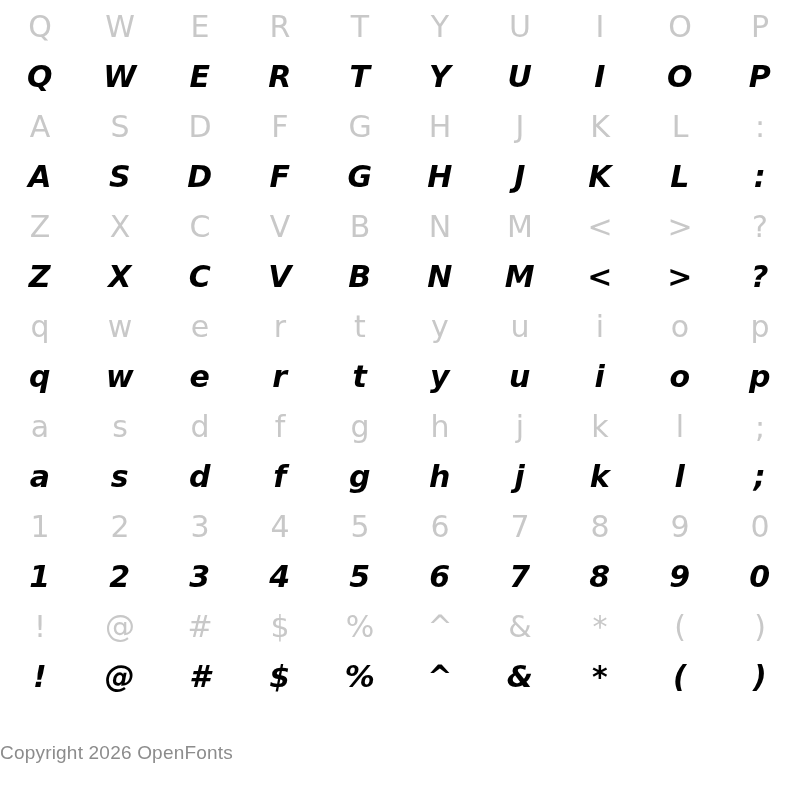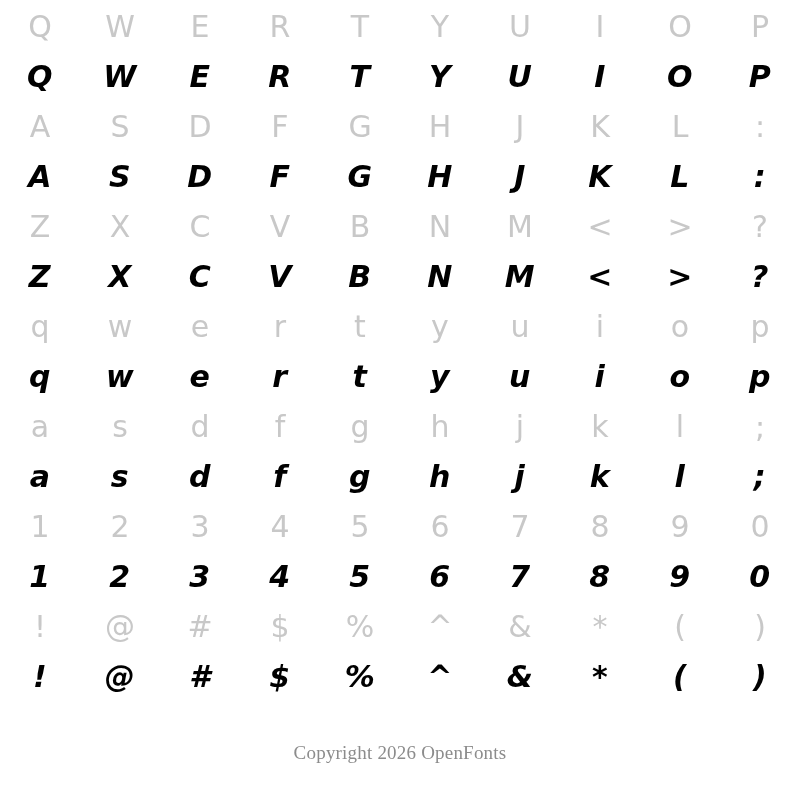--- a/index.html
+++ b/index.html
@@ -60,23 +60,22 @@
     font-size: 30px;
     font-weight: bold;
     font-style: italic;
     letter-spacing: 0.5px;
   }
   .footer {
     position: absolute;
     left: 0;
     right: 0;
     bottom: 36px;
-    text-align: center;
     color: #8c8c8c;
-    font-family: Liberation Serif, serif;
+    font-family: Liberation Sans, sans-serif;
     font-size: 19px;
     letter-spacing: 0.2px;
   }
 </style>
 </head>
 <body>
 
 <div id="sheet">
 
   <div class="grid">

